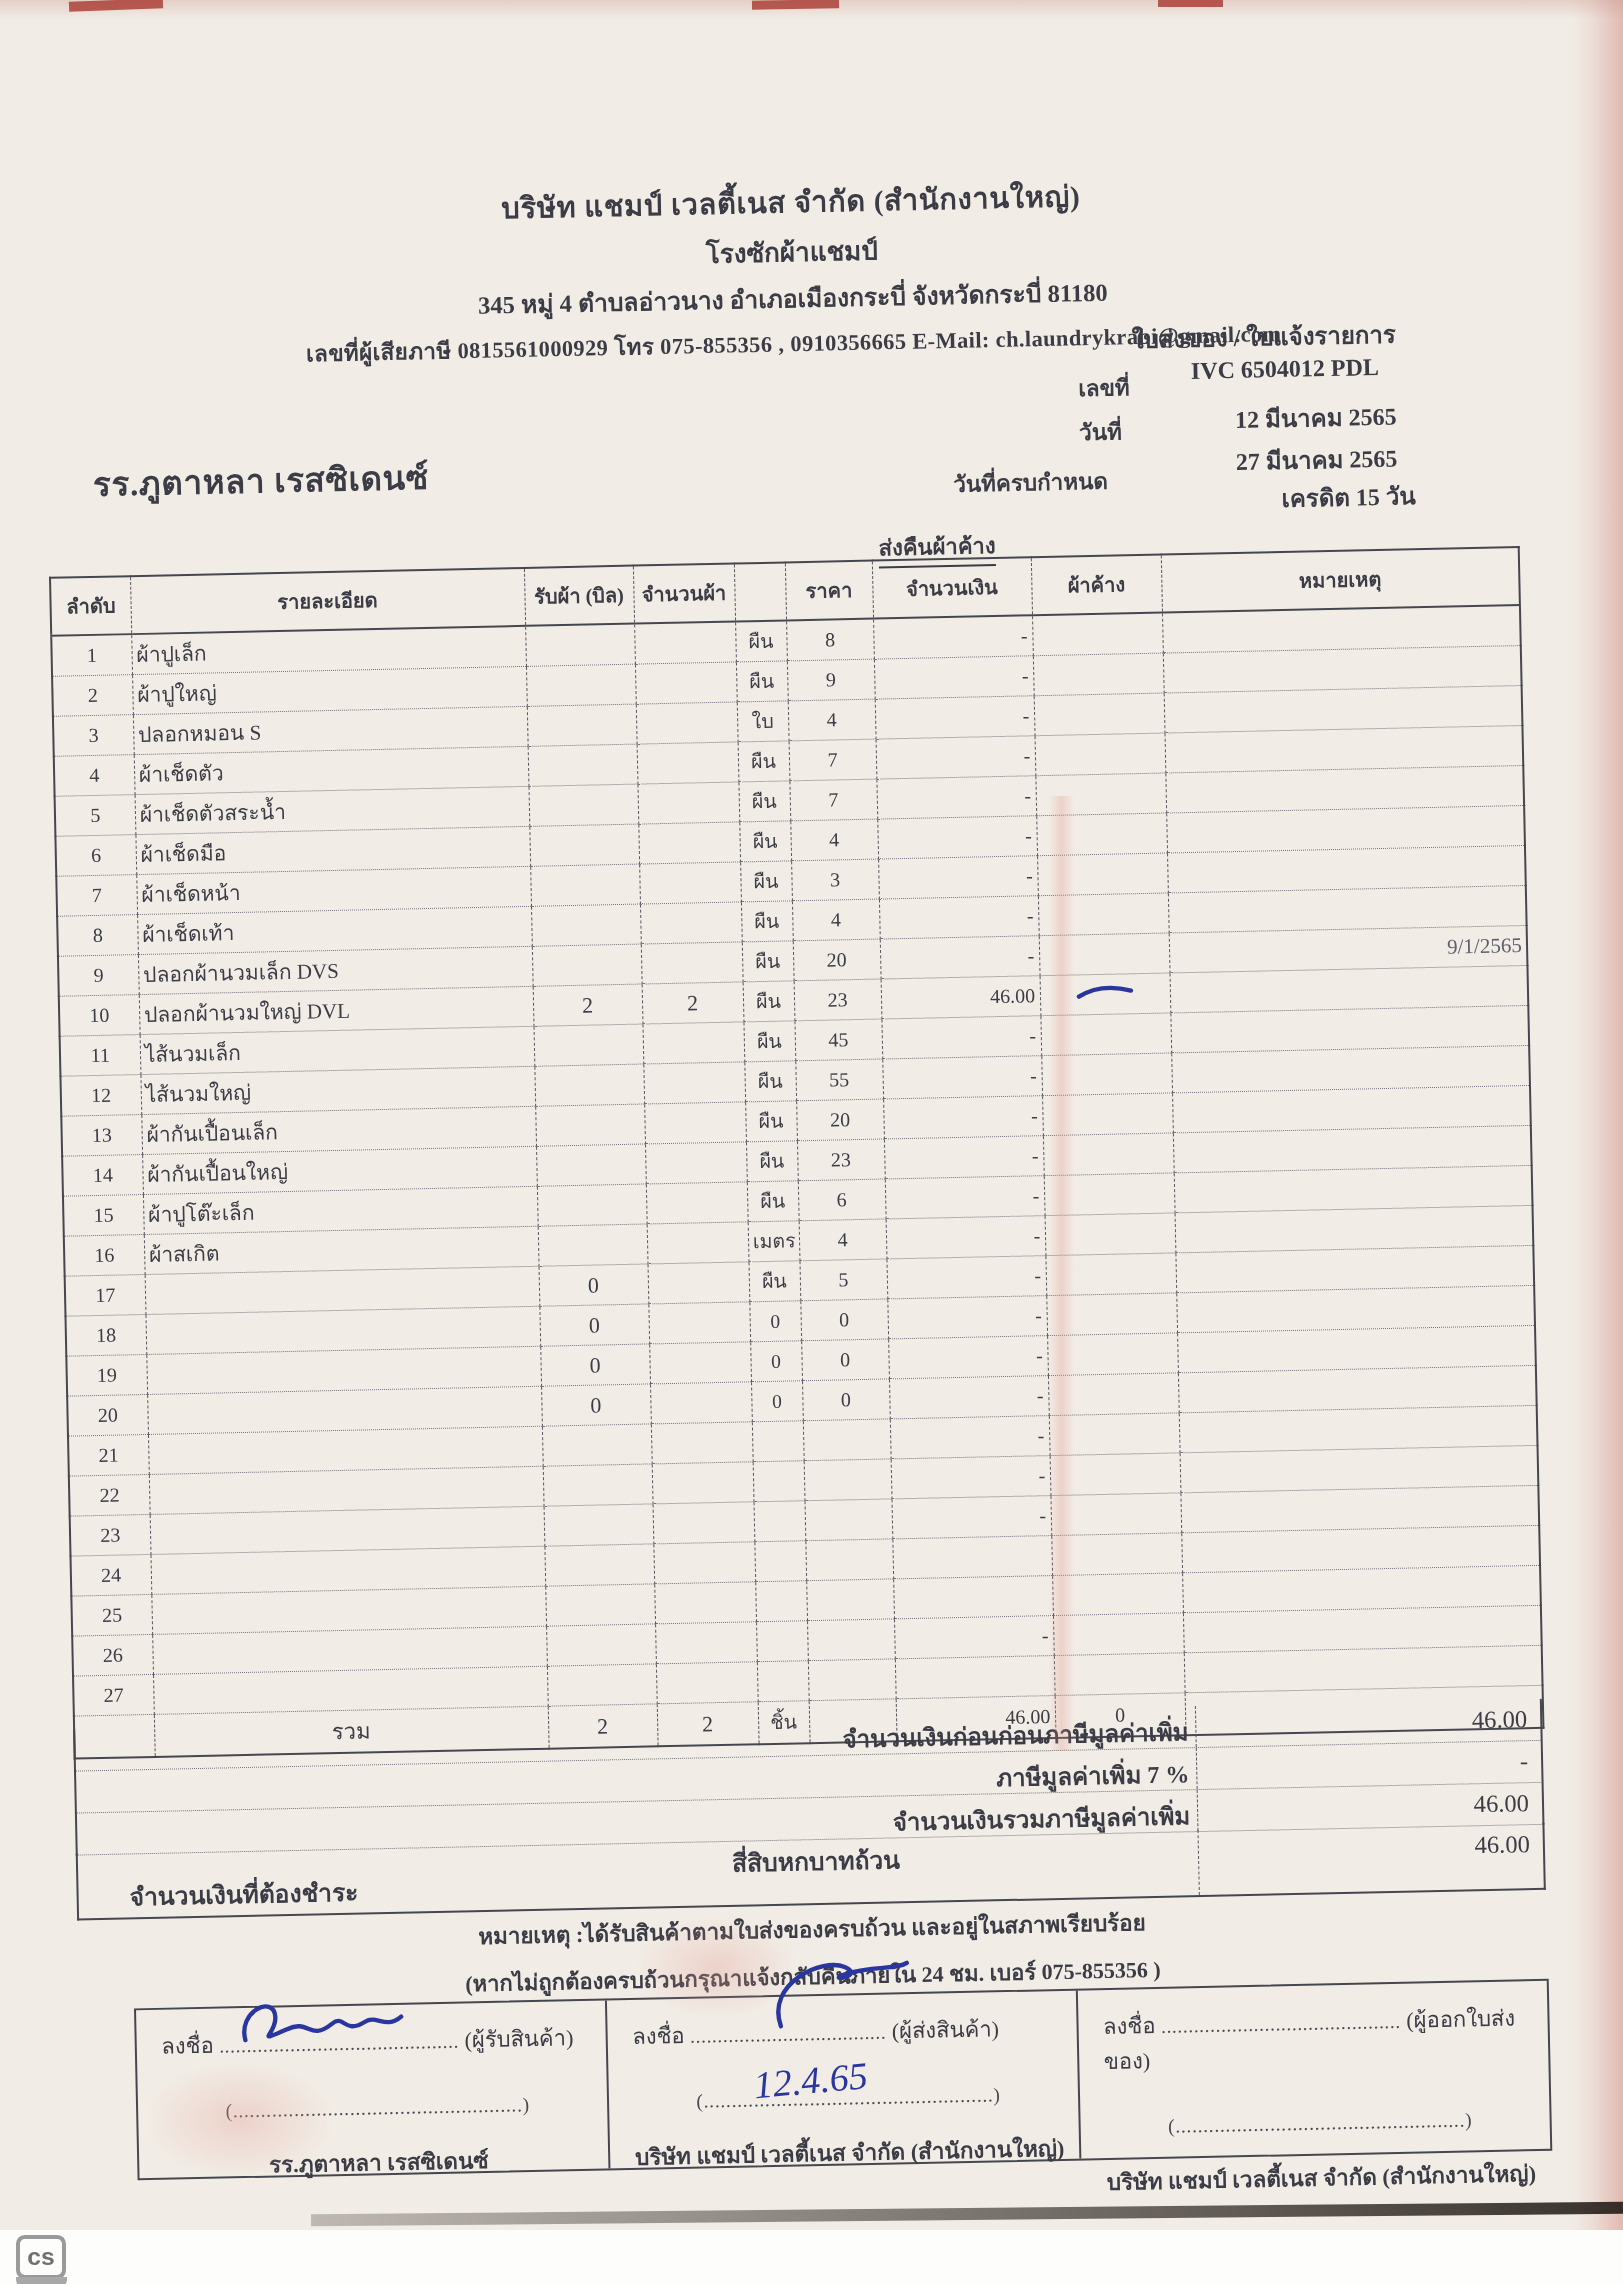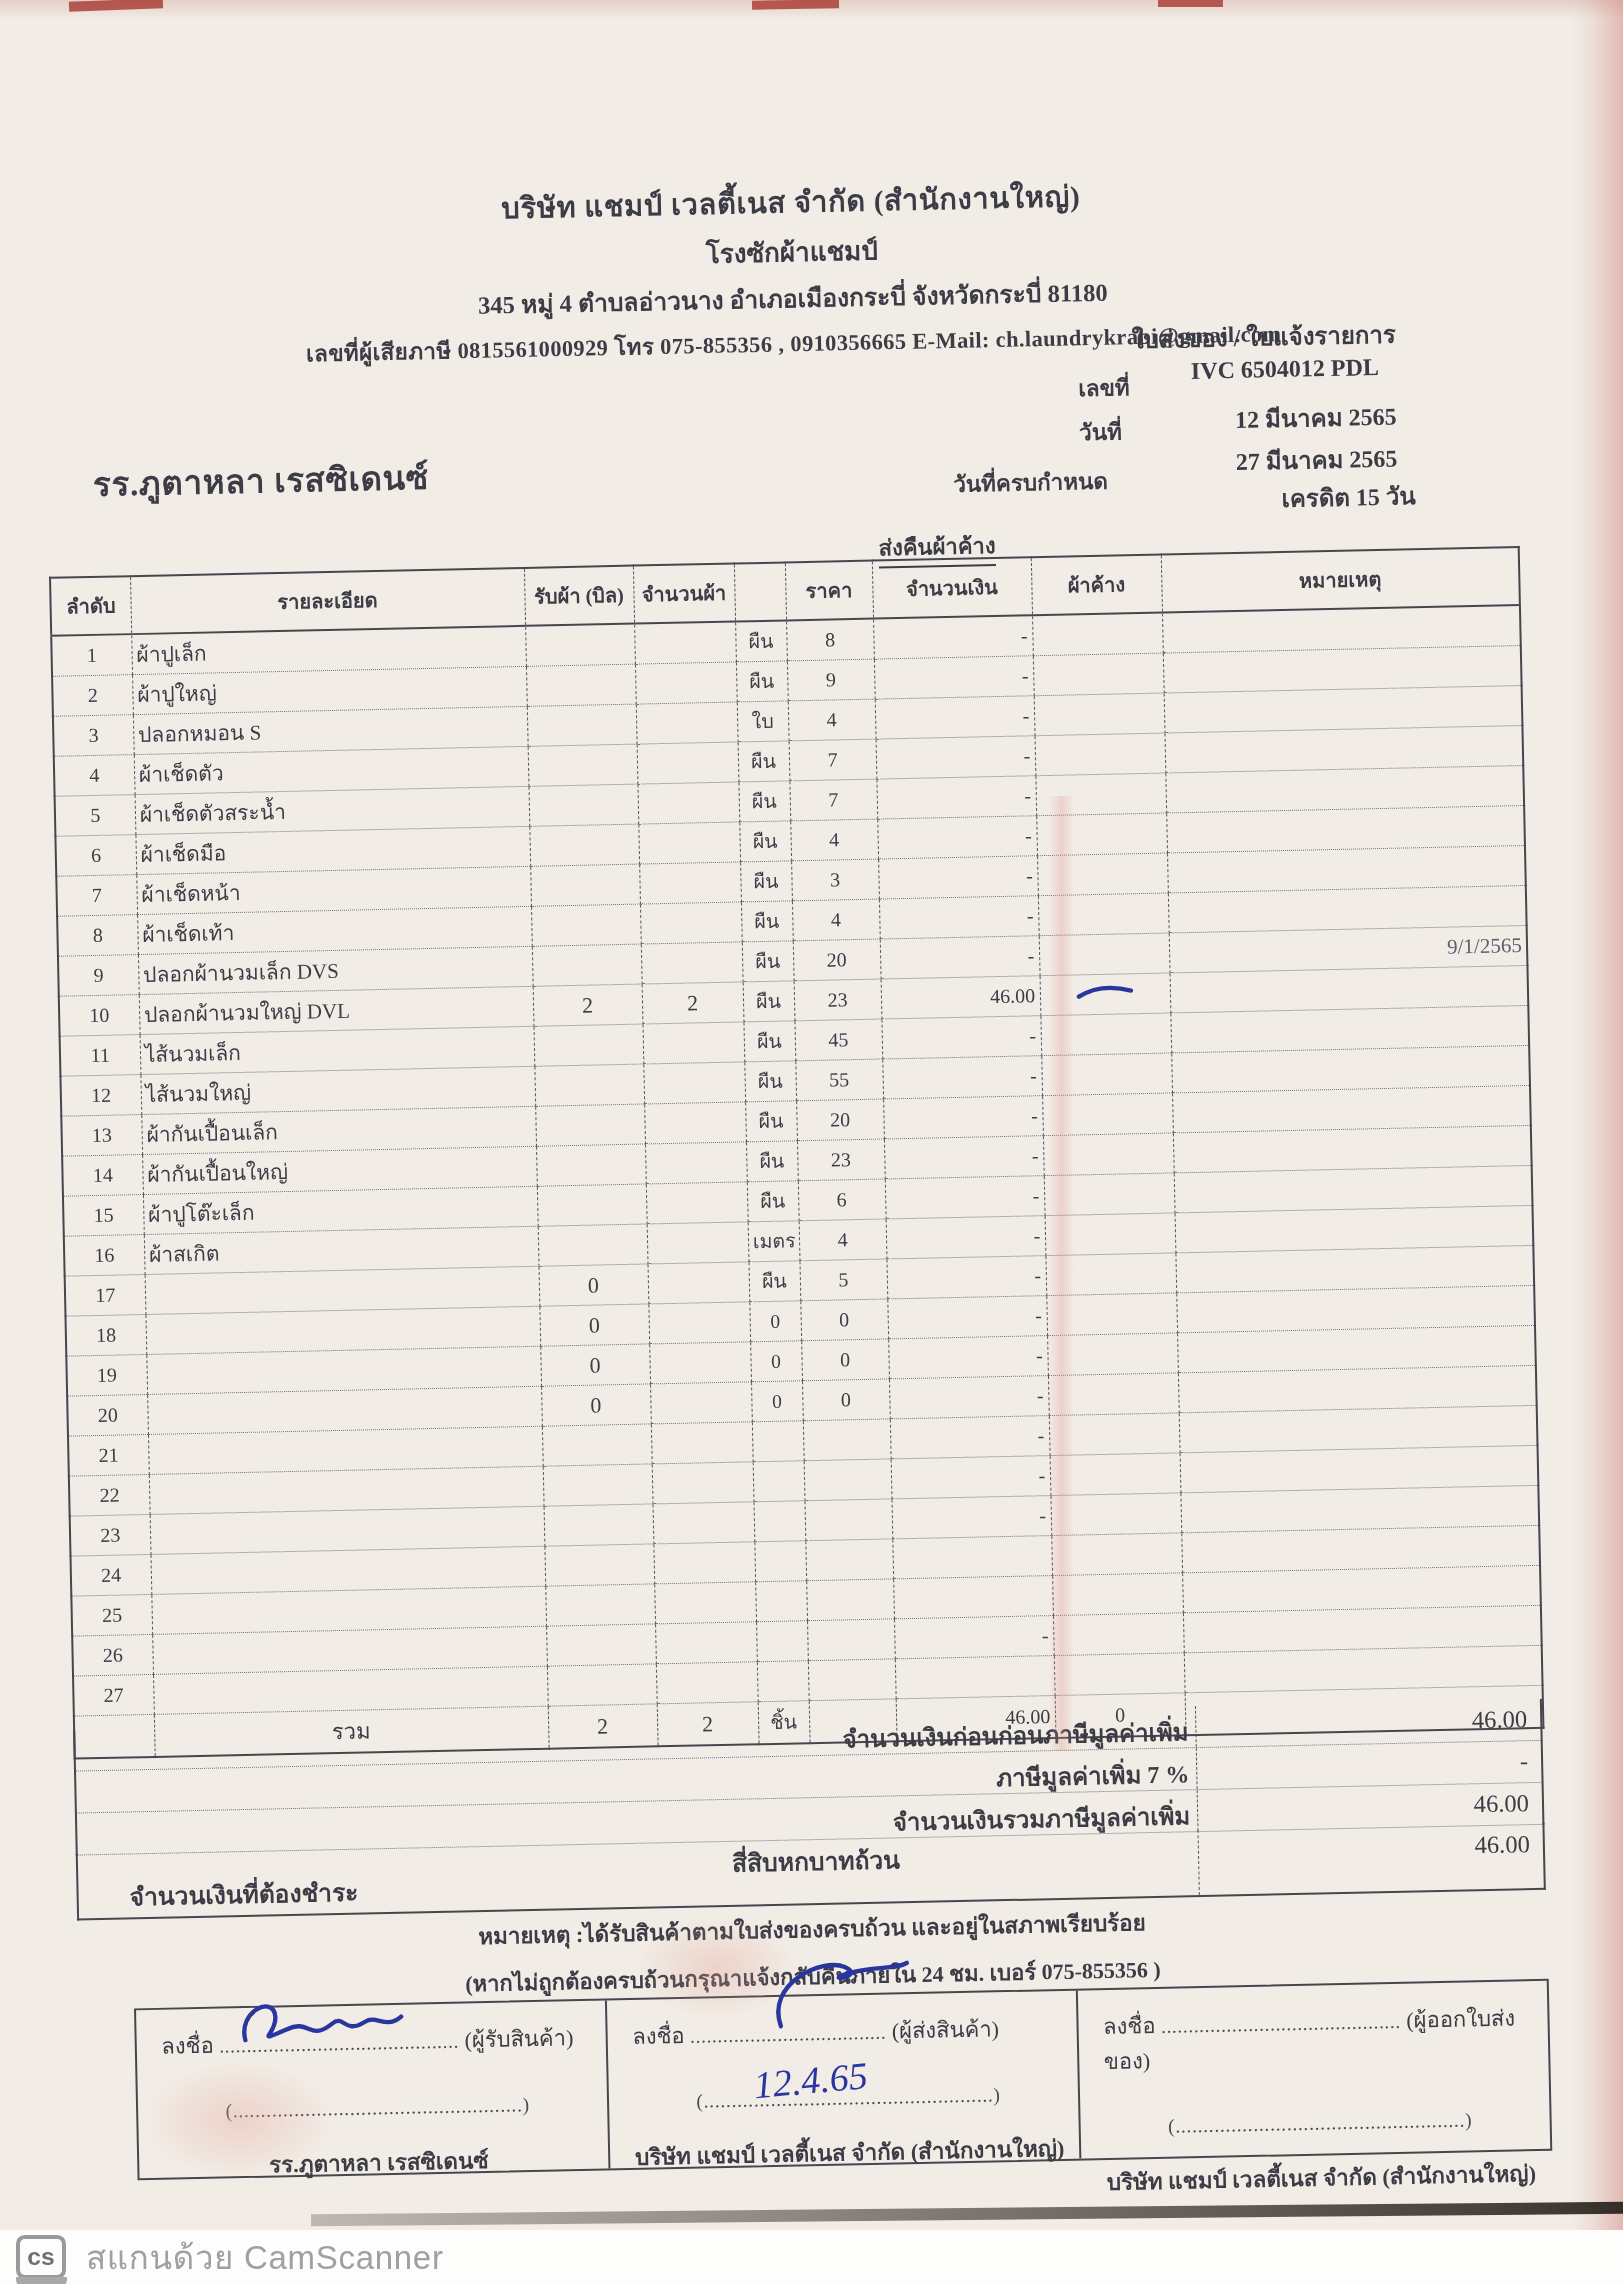--- a/index.html
+++ b/index.html
@@ -512,15 +512,14 @@
       <span class="dotline">............................................</span>
       <span>(ผู้ออกใบส่งของ)</span>
       <div class="nameline">(....................................................)</div>
       <div class="sig-company">บริษัท แชมป์ เวลตี้เนส จำกัด (สำนักงานใหญ่)</div>
     </div>
   </div>
 </div>
 
 <div class="cs-bar">
   <div class="cs-badge">cs</div>
-  <div class="cs-text">สแกนด้วย CamScanner</div>
 </div>
 
 
 </body></html>

